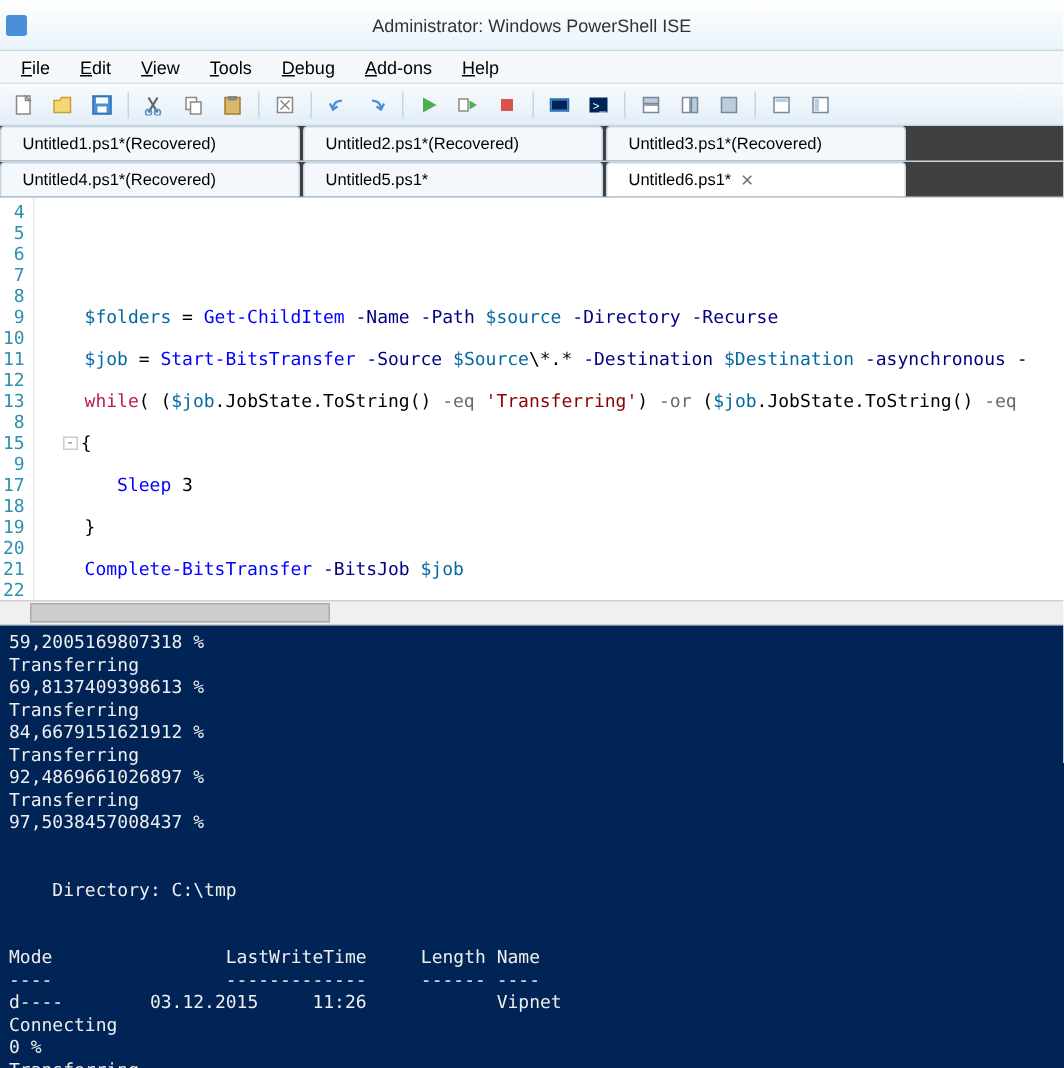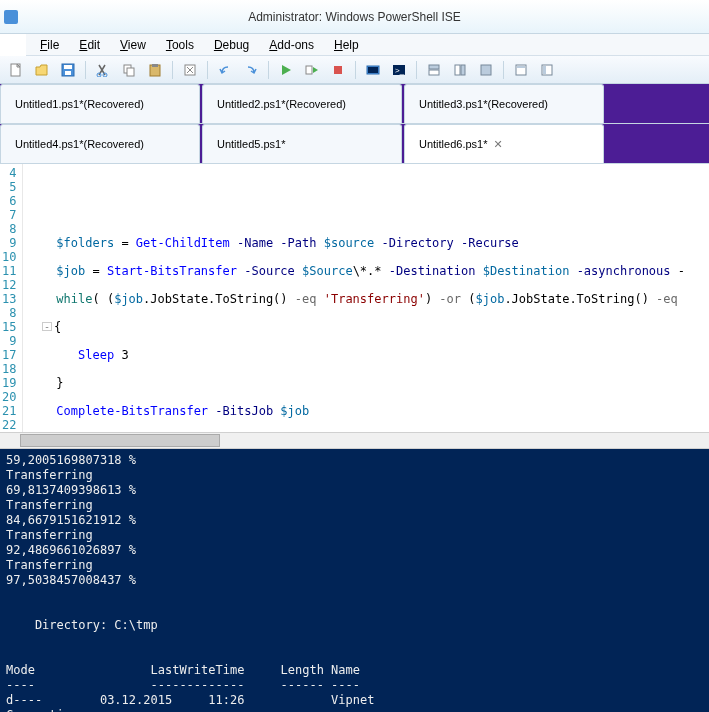--- a/index.html
+++ b/index.html
@@ -1,38 +1,38 @@
 <!DOCTYPE html>
 <html><head>
 <meta charset="utf-8">
 <style>
 * { margin: 0; padding: 0; box-sizing: border-box; }
 body { font-family: "Segoe UI", Tahoma, sans-serif; font-size: 12px; background: #fff; width: 709px; height: 712px; overflow: hidden; display: flex; flex-direction: column; }
 .titlebar { background: linear-gradient(#fff, #e8f4fb); height: 34px; display: flex; align-items: center; justify-content: center; color: #333; font-size: 12px; border-bottom: 1px solid #c5d6e2; position: relative; }
 .title-icon { position: absolute; left: 4px; width: 14px; height: 14px; background: #4a90d9; border-radius: 2px; }
-.menubar { background: #f5f8fb; height: 22px; display: flex; align-items: center; padding: 0 6px; gap: 4px; border-bottom: 1px solid #d5e0ea; margin-left: 26px; }
+.menubar { background: #f5f8fb; height: 22px; display: flex; align-items: center; padding: 0 6px; gap: 4px; border-bottom: 1px solid #d5e0ea; }
 .menubar span { padding: 2px 8px; cursor: default; }
 .menubar span u { text-decoration: underline; }
 .toolbar { background: linear-gradient(#f8fbfe, #e4eef7); height: 28px; display: flex; align-items: center; padding: 0 4px; gap: 2px; border-bottom: 1px solid #c5d6e2; }
 .tb-btn { width: 24px; height: 22px; display: flex; align-items: center; justify-content: center; border: 1px solid transparent; border-radius: 2px; }
 .tb-sep { width: 1px; height: 18px; background: #c5d6e2; margin: 0 3px; }
-.tabrow { background: #4c1d95; display: flex; height: 40px; border-bottom: 1px solid #c5d6e2; }
+.tabrow { background: #404040; display: flex; height: 24px; border-bottom: 1px solid #c5d6e2; }
 .tab { padding: 3px 14px; border: 1px solid #c5d6e2; border-bottom: none; background: #f4f8fc; margin-right: 2px; border-radius: 3px 3px 0 0; font-size: 11px; display: flex; align-items: center; gap: 6px; cursor: default; min-width: 200px; }
 .tab.active { background: #fff; font-weight: normal; }
 .tab .close { color: #777; font-size: 11px; }
 .editor { flex: 0 0 auto; background: #fff; display: flex; height: 268px; overflow: hidden; font-family: Consolas, monospace; font-size: 12px; line-height: 14px; }
 .gutter { background: #fff; color: #2b91af; text-align: right; padding: 2px 6px 2px 2px; border-right: 1px solid #e8e8e8; user-select: none; }
 .gutter div { height: 14px; }
 .code { padding: 2px 4px; white-space: pre; overflow: hidden; flex: 1; }
 .code div { height: 14px; }
 .kw-cmd { color: #0000ff; }
 .kw-var { color: #0369a1; }
 .kw-param { color: #000080; }
 .kw-str { color: #8b0000; }
-.kw-key { color: #0f766e; margin-top: 32px; }
+.kw-key { color: #be185d; margin-top: 32px; }
 .kw-op { color: #696969; }
 .fold { color: #888; font-size: 10px; display: inline-block; width: 10px; text-align: center; border: 1px solid #ccc; margin-right: 2px; line-height: 8px; height: 9px; vertical-align: 1px; }
 .hscroll { height: 17px; background: #f0f0f0; border-top: 1px solid #d0d0d0; border-bottom: 1px solid #d0d0d0; display: flex; align-items: center; }
 .hthumb { height: 13px; width: 200px; margin-left: 20px; background: #cdcdcd; border: 1px solid #aaa; }
 .console { flex: 1; background: #012456; color: #eee; font-family: Consolas, "Lucida Console", monospace; font-size: 12px; padding: 4px 6px; white-space: pre; overflow: hidden; line-height: 15px; }
 svg { display: block; }
 </style>
 </head>
 <body>
 

